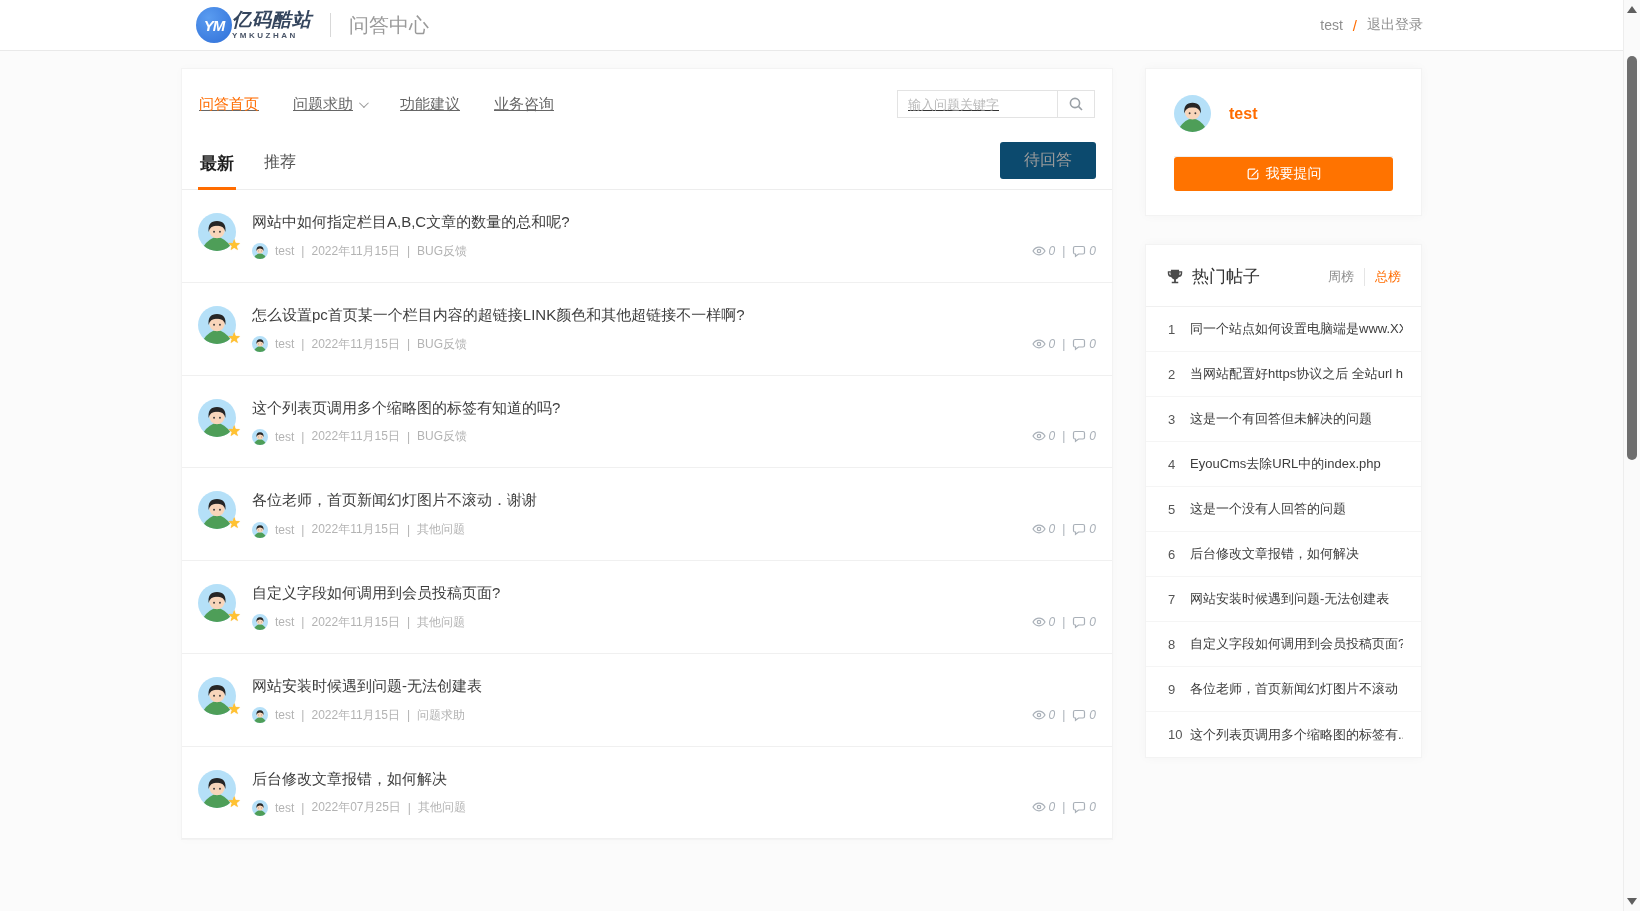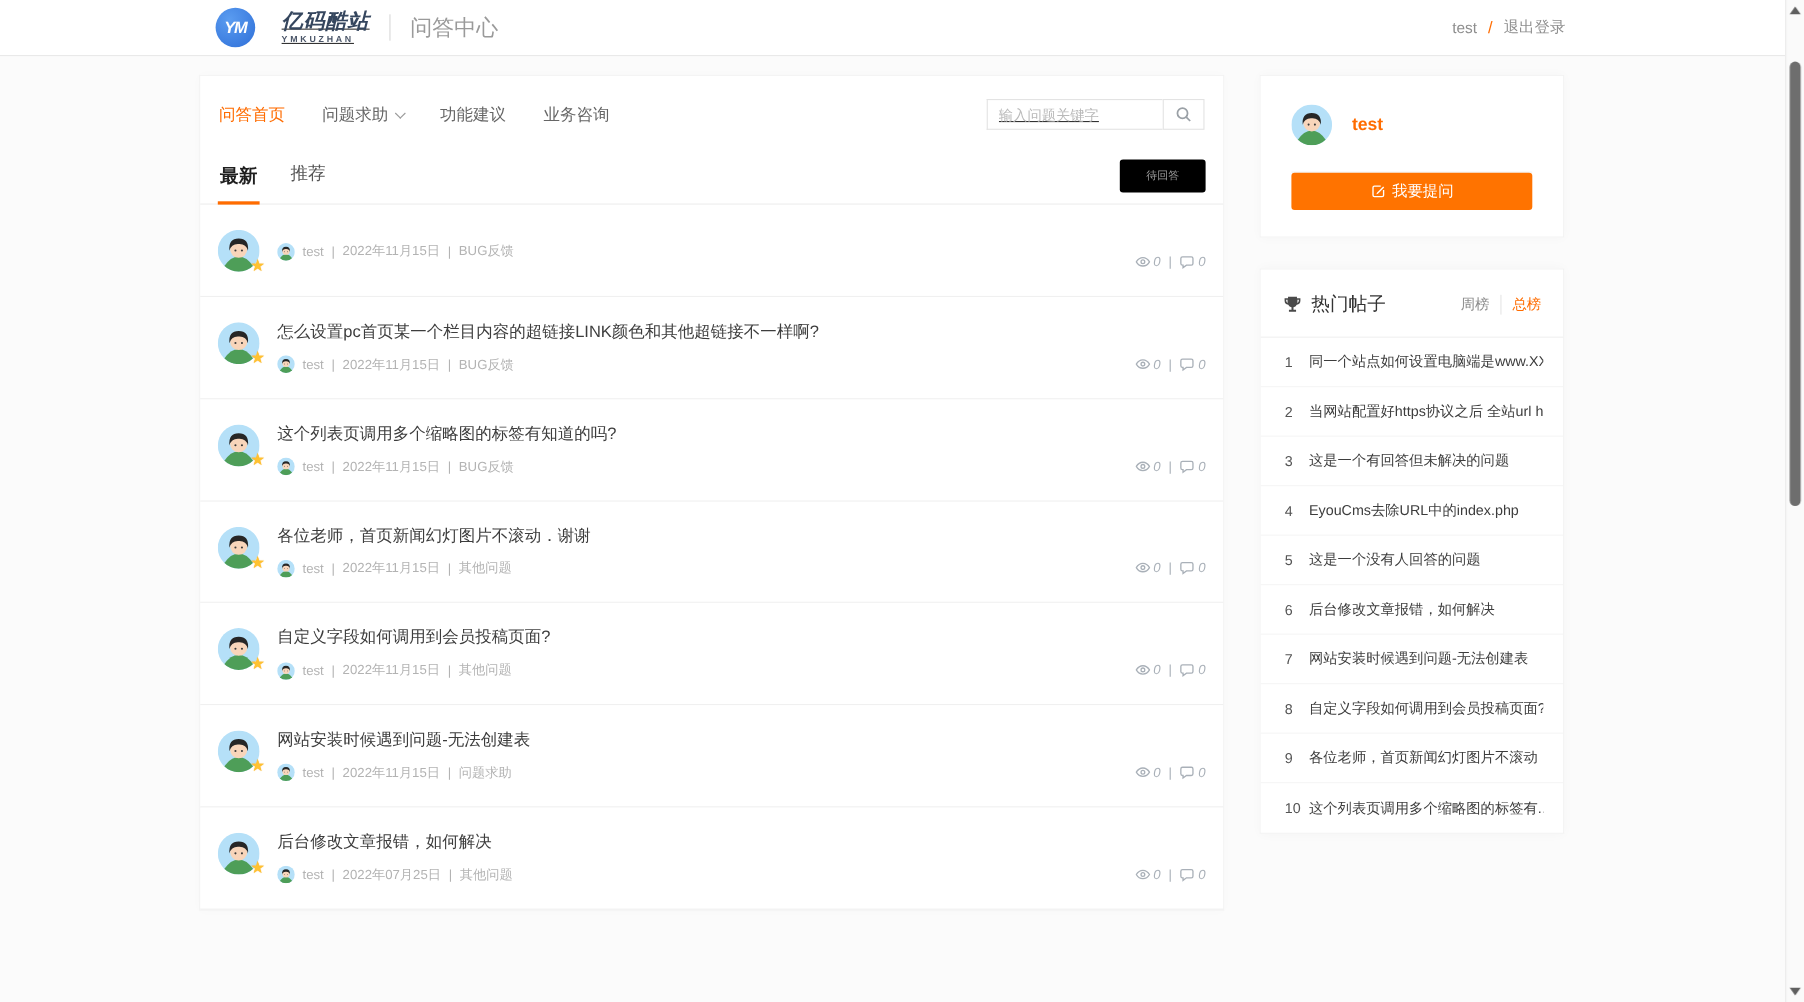--- a/index.html
+++ b/index.html
@@ -9,51 +9,51 @@
     background:#fbfbfb; color:#333; position:relative;
   }
   a { text-decoration:none; color:inherit; cursor:pointer; }
 
   
   .header { height:51px; background:#fff; border-bottom:1px solid #e9e9e9; }
   .header-inner { margin:0 217px 0 196px; height:100%; display:flex; align-items:center; justify-content:space-between; }
   .brand { display:flex; align-items:center; }
   .logo { width:36px; height:36px; border-radius:50%; background:radial-gradient(circle at 35% 30%, #5a9cf0, #2f6fd8); display:flex; align-items:center; justify-content:center; }
   .logo span { color:#fff; font-weight:bold; font-style:italic; font-size:15px; letter-spacing:-1px; }
-  .brand-text { margin-left:24px; line-height:1;text-decoration:underline; }
+  .brand-text { margin-left:0; line-height:1; }
   .brand-name { font-size:19px; font-weight:bold; font-style:italic; color:#35465e; letter-spacing:1px; }
   .brand-sub { font-size:8px; color:#4a5568; letter-spacing:2.5px; margin-top:3px; font-weight:bold; }
   .brand-divider { width:1px; height:24px; background:#d8d8d8; margin:0 18px; }
   .page-title { font-size:20px; color:#9a9a9a; }
   .user-links { font-size:14px; color:#8e8e8e; display:flex; align-items:center; gap:10px; }
   .user-links .slash { color:#ff6c00; font-size:15px; }
 
   
   .content { display:flex; margin:17px 0 0 181px; align-items:flex-start; }
   .main-col { width:932px; background:#fff; border:1px solid #f3f3f3; box-shadow:0 0 10px rgba(0,0,0,0.02); }
   .sidebar { width:277px; margin-left:32px; }
 
   
   .nav-row { display:flex; align-items:center; justify-content:space-between; padding:21px 17px 0; }
-  .nav { display:flex; align-items:flex-end; gap:34px; font-size:15px; color:#666; }
+  .nav { display:flex; align-items:flex-end; gap:34px; font-size:15px; color:#666;text-decoration:underline; }
   .nav-item { display:flex; align-items:center; gap:6px; }
   .nav-item.active { color:#ff6c00; }
   .caret { width:7px; height:7px; border-right:1.5px solid #9a9a9a; border-bottom:1.5px solid #9a9a9a; transform:rotate(45deg) translateY(-2px); display:inline-block; }
   .search { display:flex; }
   .search input { width:160px; height:28px; border:1px solid #e3e3e3; border-right:none; padding:0 10px; font-size:13px; color:#333; outline:none;text-decoration:underline; }
   .search input::placeholder { color:#b9b9b9; }
   .search-btn { width:38px; height:28px; border:1px solid #e3e3e3; background:#fff; display:flex; align-items:center; justify-content:center; cursor:pointer; }
 
   
   .tabs-row { display:flex; align-items:flex-end; justify-content:space-between; padding:24px 16px 0; border-bottom:1px solid #ededed; }
   .tabs { display:flex; gap:26px;text-align:right; }
   .tab { font-size:16px; color:#555; padding:6px 2px 14px; position:relative; cursor:pointer; }
   .tab.active { font-size:17px; font-weight:bold; color:#1f1f1f; }
   .tab.active::after { content:""; position:absolute; left:0; right:0; bottom:-1px; height:3px; background:#ff6c00; }
-  .pending-btn { background:#000000; color:#9b9b9b; font-size:10px; border:none; border-radius:3px; padding:8px 24px; margin-bottom:10px; cursor:pointer; }
+  .pending-btn { background:#0c4a6e; color:#9b9b9b; font-size:16px; border:none; border-radius:3px; padding:8px 24px; margin-bottom:10px; cursor:pointer; }
 
   
   .q-item { list-style:none; display:flex; padding:23px 16px 22px; border-bottom:1px solid #f0f0f0; }
   .q-avatar { position:relative; width:38px; height:38px; flex:none; }
   .q-avatar svg { width:38px; height:38px; display:block; }
   .badge { position:absolute; right:-5px; bottom:-3px; font-size:15px; color:#ffc231; text-shadow:0 0 1px #f5a623; }
   .q-body { flex:1; margin-left:16px; min-width:0; }
   .q-title { font-size:15px; color:#3d3d3d; display:block; line-height:1.25; }
   .q-meta { margin-top:11px; display:flex; align-items:center; font-size:12px; color:#b3b3b3; gap:7px; }
   .q-meta .mini-av { width:16px; height:16px; }
@@ -172,20 +172,21 @@
     <ul class="q-list">
 
       <li class="q-item">
         <span class="q-avatar">
             <svg viewBox="0 0 36 36">
               <use href="#avatar-boy"></use>
             </svg>
             <span class="badge">★</span>
           </span>
         <div class="q-body">
+          <a class="q-title">网站中如何指定栏目A,B,C文章的数量的总和呢?</a>
           <div class="q-meta">
             <span class="mini-av">
                 <svg viewBox="0 0 36 36">
                   <use href="#avatar-boy"></use>
                 </svg>
               </span>
             <span>test</span>
             <span>|</span>
             <span>2022年11月15日</span>
             <span>|</span>

